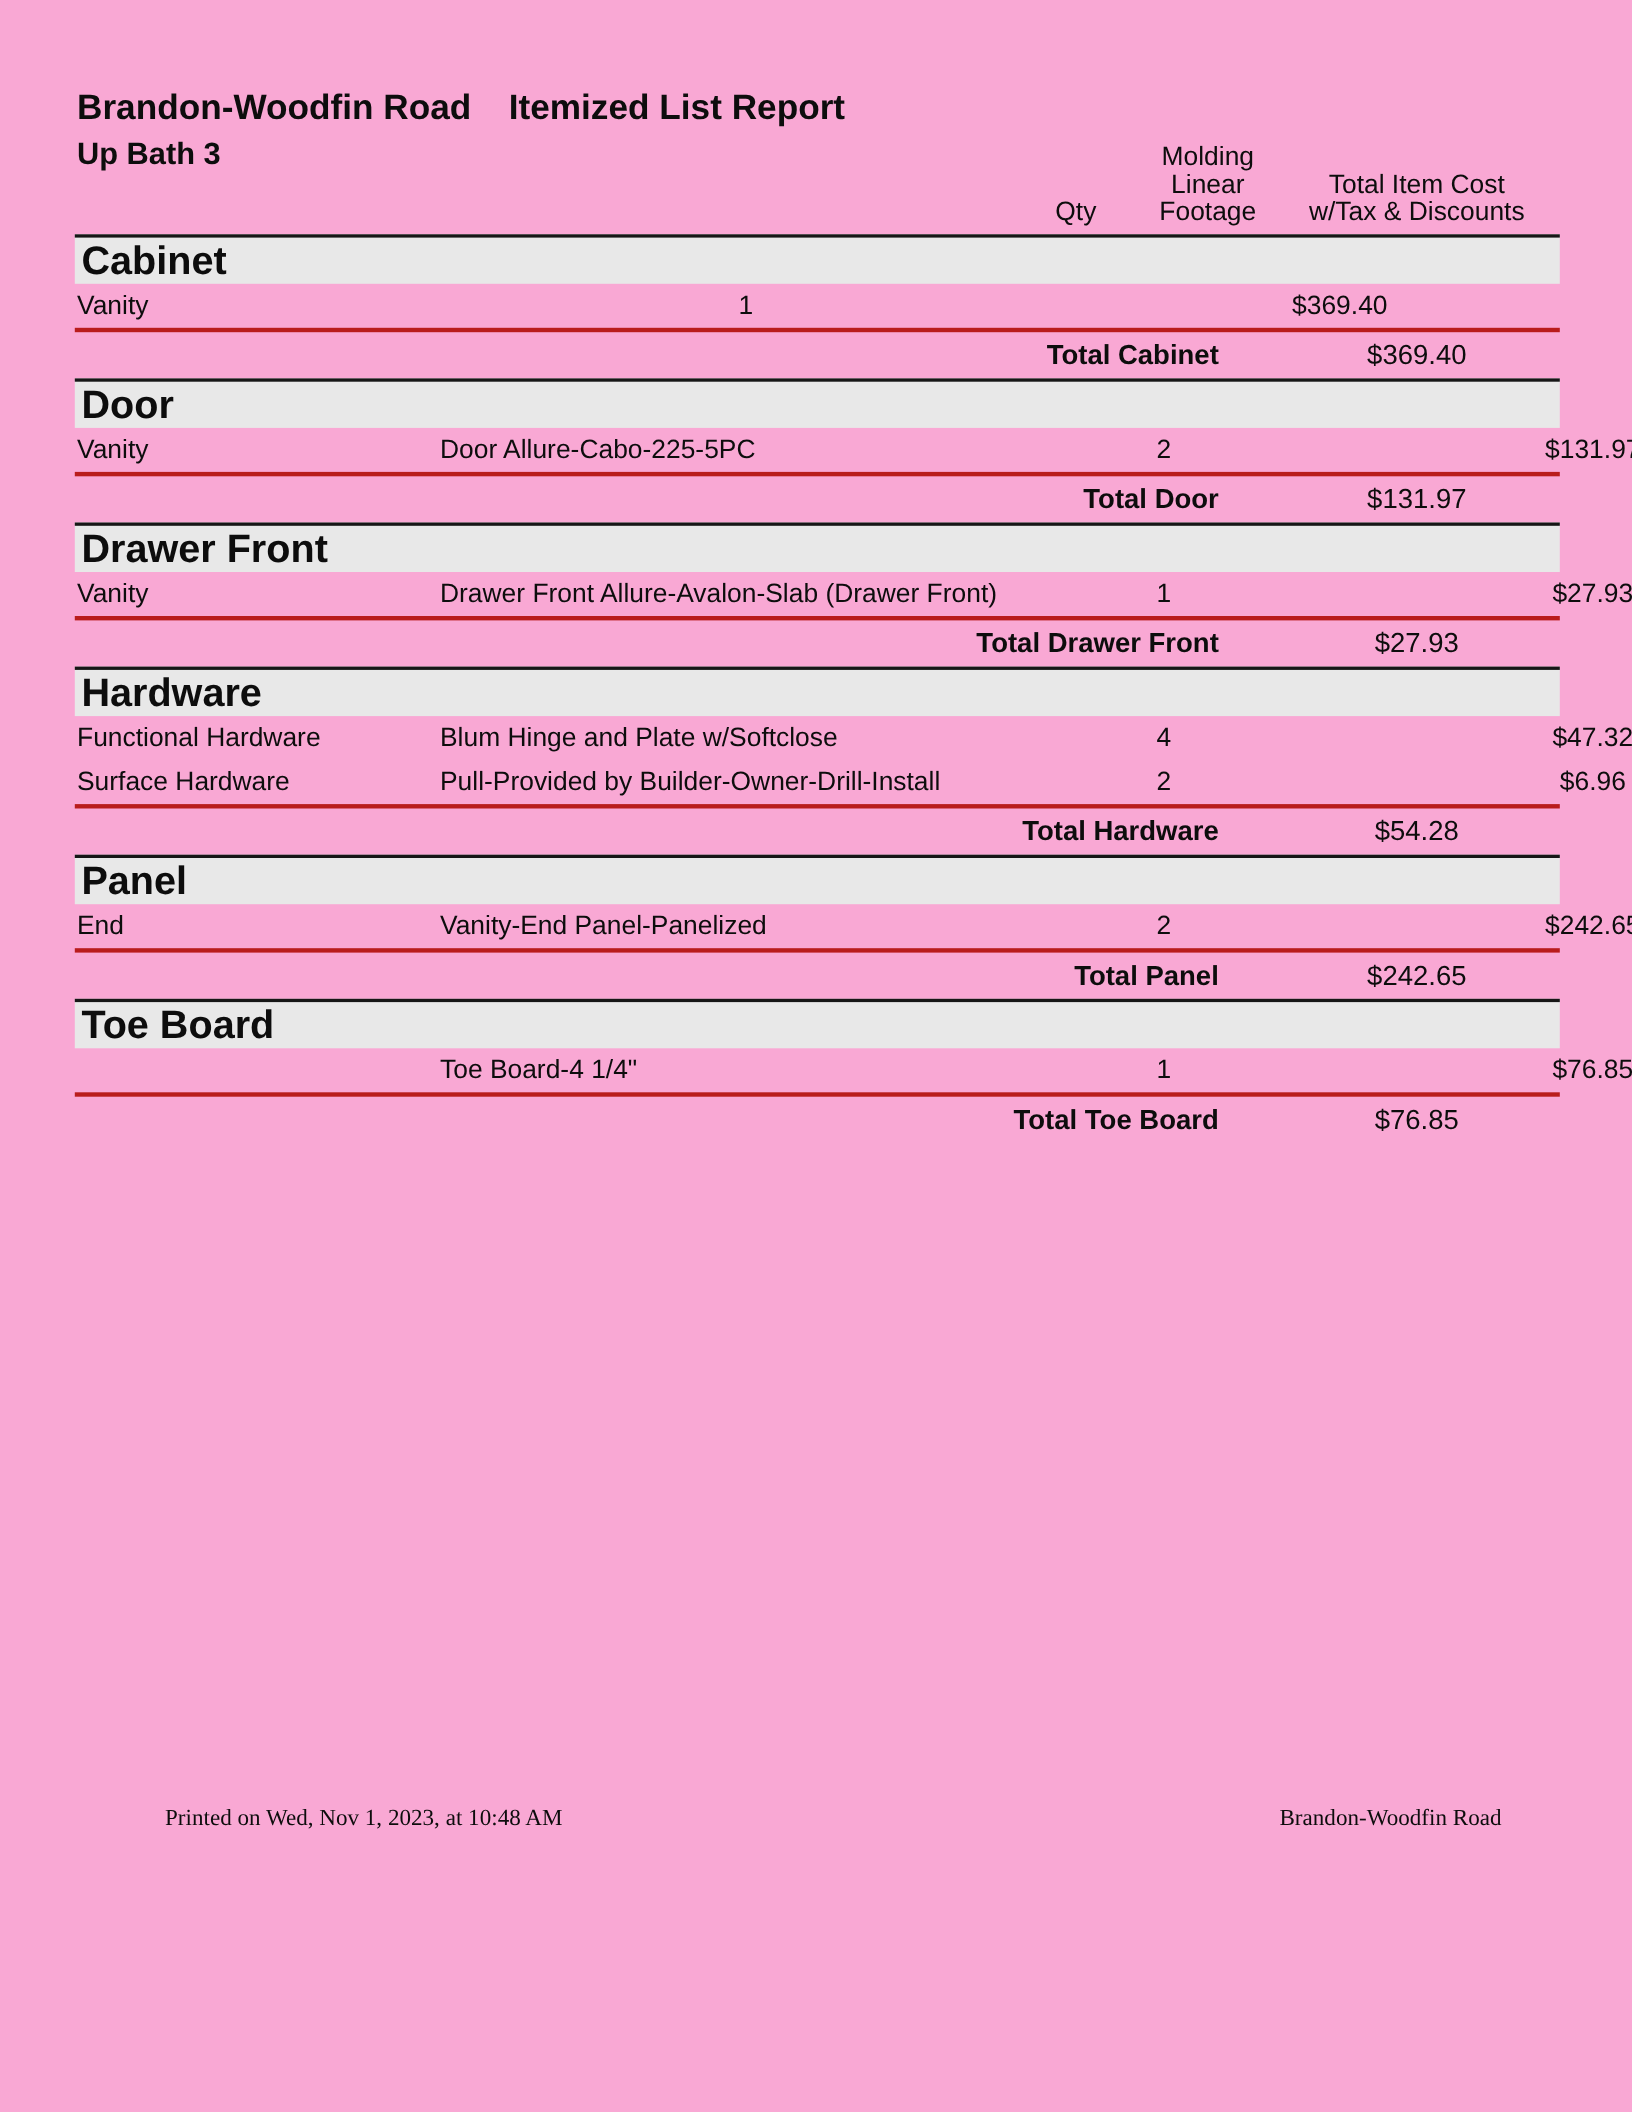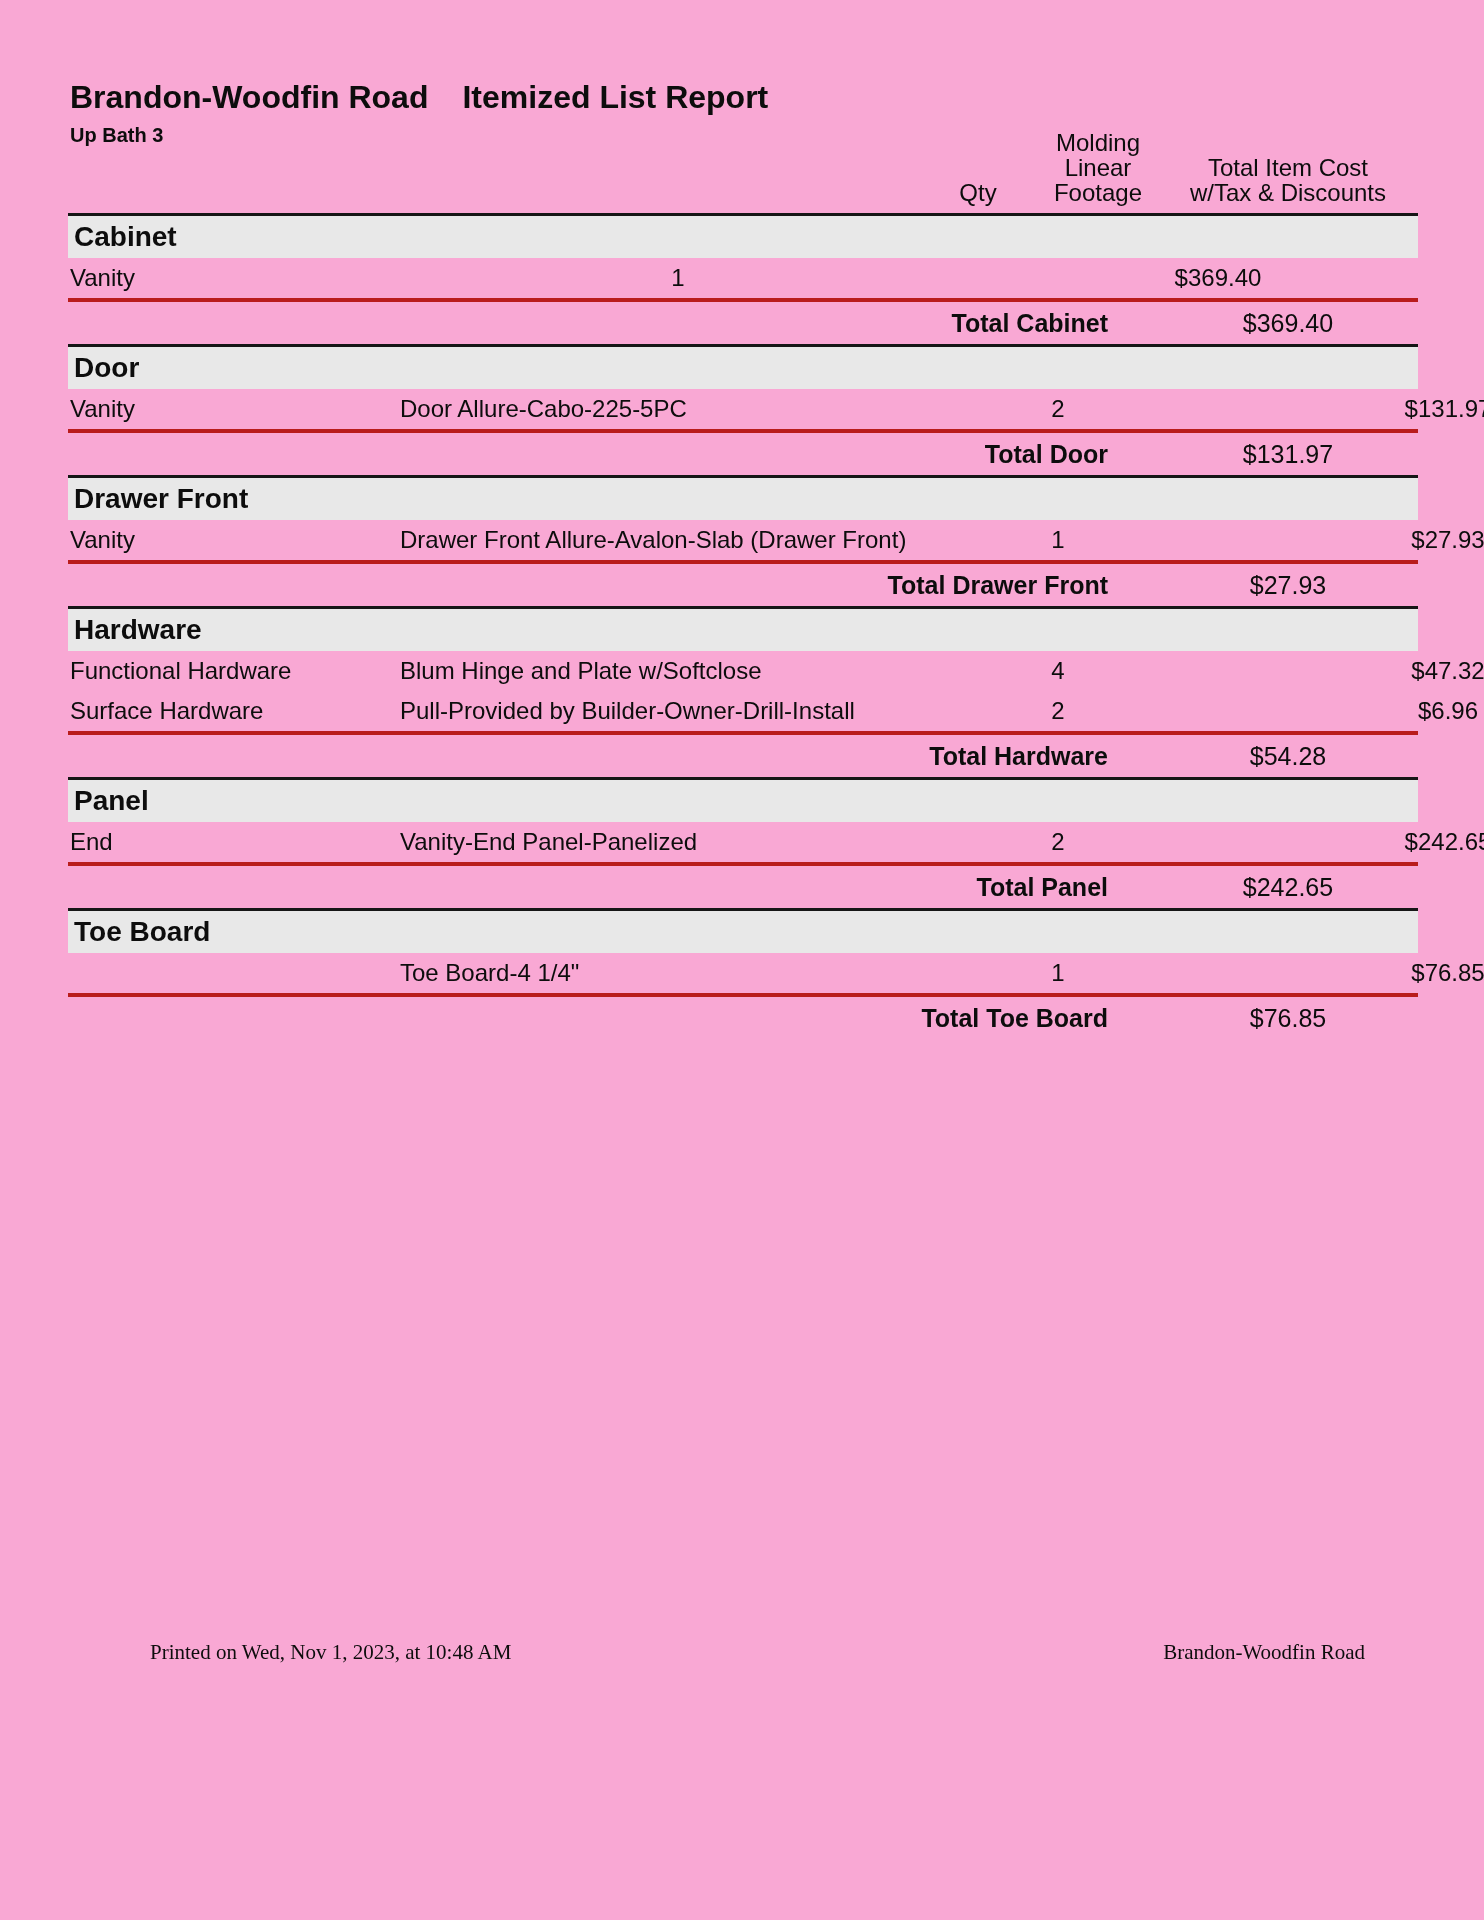--- a/index.html
+++ b/index.html
@@ -6,25 +6,25 @@
   *{box-sizing:border-box;}
   body{font-family:"Liberation Sans","DejaVu Sans",sans-serif;color:#0d0d0d;}
   .page{position:relative;width:1484px;height:1920px;background:#f9a8d4;overflow:hidden;}
 
   .title-row{display:flex;gap:34px;margin:78px 0 0 70px;font-size:32px;font-weight:700;line-height:38px;}
 
   .report-table{width:1350px;margin-left:68px;}
   .grid{display:grid;grid-template-columns:290px 560px 120px 120px 260px;}
 
   .head-row{align-items:end;min-height:97px;}
-  .room{grid-column:1/3;align-self:start;font-size:20px;font-weight:700;padding-top:8px;padding-left:2px;}
+  .room{grid-column:1/3;align-self:start;font-size:28px;font-weight:700;padding-top:8px;padding-left:2px;}
   .col-h{font-size:24px;line-height:25px;text-align:center;white-space:pre-line;padding-bottom:8px;}
 
   .section-band{height:45px;background:#e8e8e8;border-top:3px solid #161616;align-items:center;}
-  .band-name{grid-column:1/6;font-size:28px;font-weight:700;padding-left:6px;}
+  .band-name{grid-column:1/6;font-size:36px;font-weight:700;padding-left:6px;}
 
   .item-row{height:40px;align-items:center;font-size:24px;gap:40px;}
   .cell-type{padding-left:2px;}
   .cell-item{padding-left:2px;}
   .cell-qty,.cell-molding,.cell-cost{text-align:center;}
 
   .total-row{height:46px;border-top:4px solid #b91c1c;align-items:center;font-size:25px;}
   .total-label{grid-column:1/5;text-align:right;font-weight:700;padding-right:50px;}
 
   .footer{position:absolute;top:1640px;left:0;width:100%;display:flex;justify-content:space-between;

